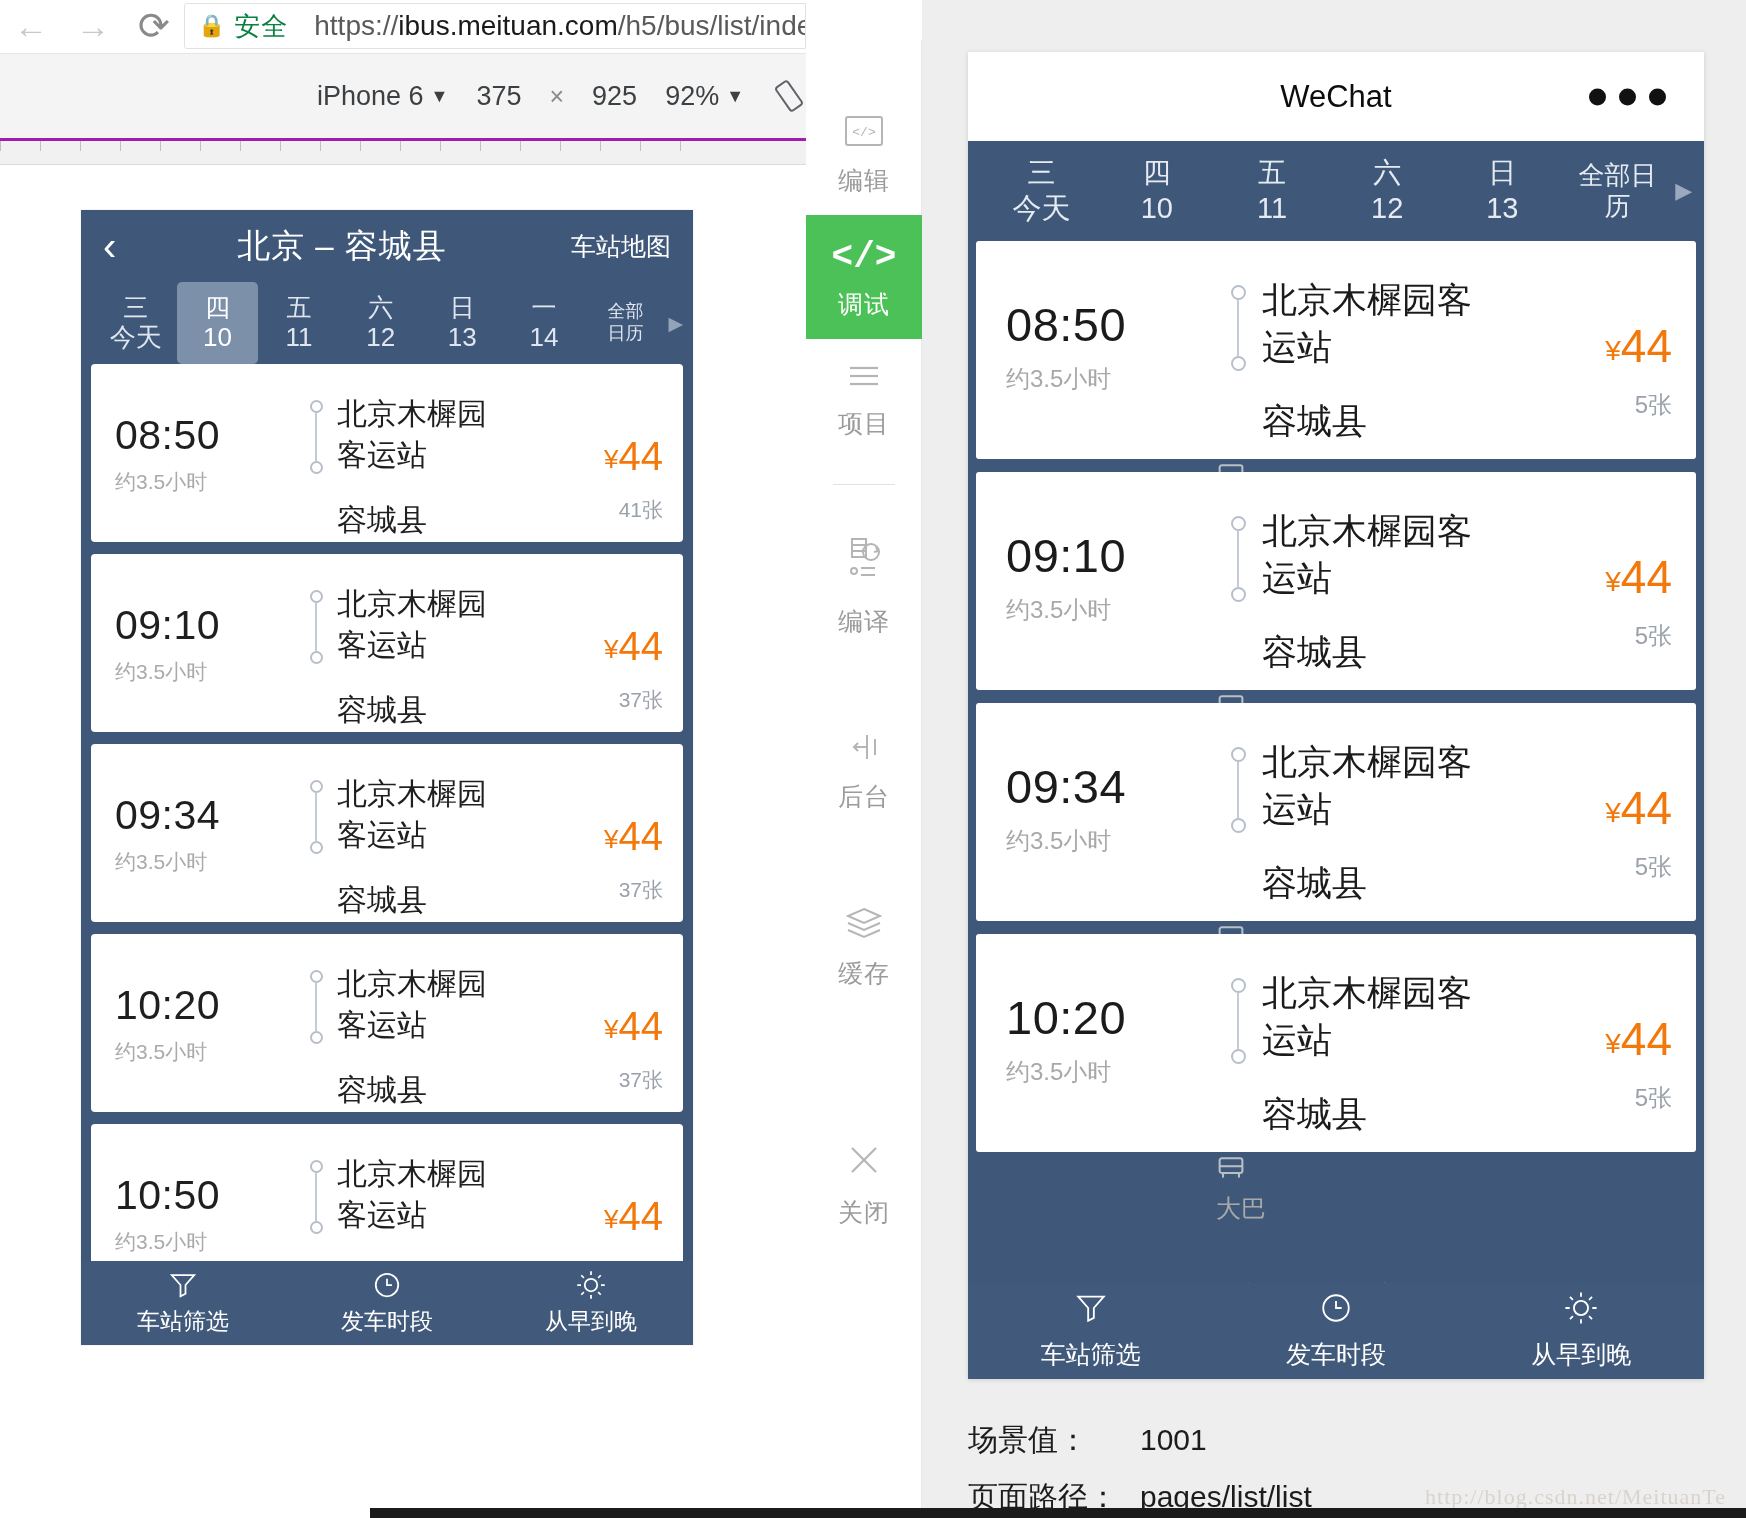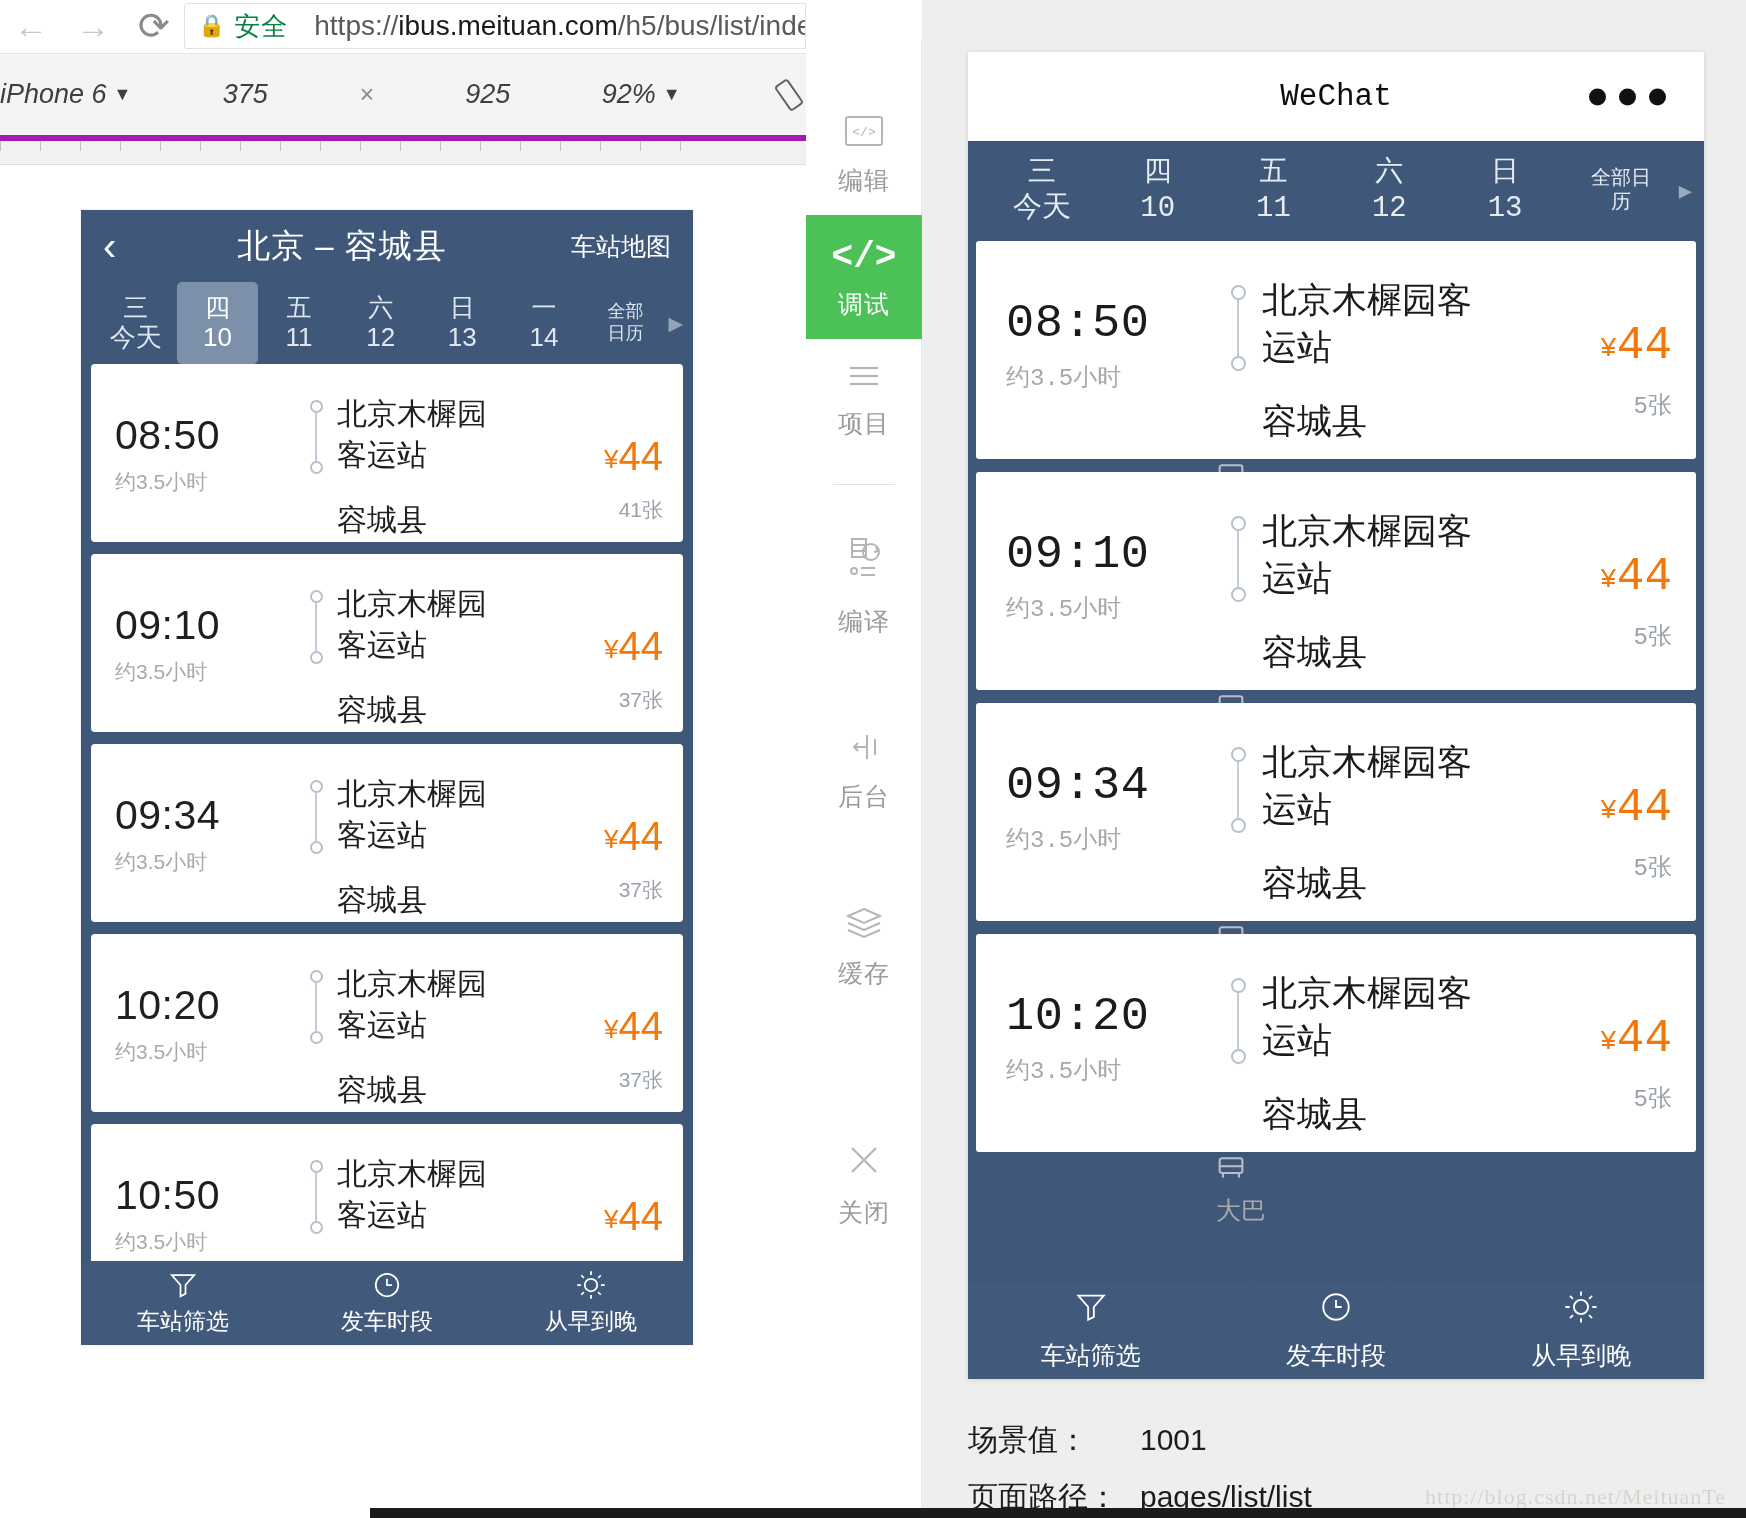--- a/index.html
+++ b/index.html
@@ -17,22 +17,22 @@
   .nav-ico.reload { color:#8a8a8a; font-size:38px; font-weight:300; }
   .urlbox { flex:1; height:46px; margin-right:0; border:1px solid #e2e2e2; border-radius:3px 0 0 3px;
             background:#fff; display:flex; align-items:center; padding:0 14px; overflow:hidden; }
   .lock { color:#0b8043; font-size:22px; margin-right:8px; }
   .secure { color:#0b8043; font-size:26px; white-space:nowrap; margin-right:12px; letter-spacing:1px;}
   .urlsep { width:1px; height:30px; background:#dadada; margin-right:14px; }
   .url { font-size:28px; color:#5a5a5a; white-space:nowrap; }
   .url b { color:#1a1a1a; font-weight:400; }
 
   .chrome-devbar { position:absolute; left:0; top:53px; width:806px; height:88px; background:#f4f4f4;
-                   border-top:1px solid #e6e6e6; border-bottom:6px solid #a21caf;
-                   display:flex; align-items:center; justify-content:space-between; gap:28px; color:#3c4043;font-style:italic; }
+                   border-top:1px solid #e6e6e6; border-bottom:3px solid #a21caf;
+                   display:flex; align-items:center; justify-content:flex-end; gap:28px; color:#3c4043; }
   .dev-item { font-size:27px; color:#3c4043; display:flex; align-items:center; gap:7px; white-space:nowrap;}
   .caret { font-size:18px; }
   .dim-x { color:#8b8b8b; font-size:25px; }
   .rotate-ico { width:34px; height:34px; }
 
   .ruler { position:absolute; left:0; top:141px; width:806px; height:24px; background:#f1f1f1; border-bottom:1px solid #dcdcdc;}
   .ruler i { position:absolute; top:0; width:1px; height:10px; background:#c0c0c0; }
 
   .viewport { position:absolute; left:0; top:165px; width:806px; height:1353px; background:#fff; }
 
@@ -85,32 +85,32 @@
   .rl { width:116px; padding:22px 0 18px; display:flex; flex-direction:column; align-items:center; gap:10px;
         color:#9b9b9b; font-size:24px; }
   .rl.active { background:#4cc158; color:#fff; }
   .rl .lbl { font-size:25px; letter-spacing:1px; }
   .rl-sep { width:62px; height:1px; background:#e2e2e2; margin:26px auto; }
   .sp { height:52px; }
 
   
   .sim-bg { position:absolute; left:922px; top:0; width:824px; height:1518px; background:#eeeeee; }
   .sim { position:absolute; left:968px; top:52px; width:736px; height:1327px; background:#efefef;
-         box-shadow:0 1px 5px rgba(0,0,0,.13); overflow:hidden;font-family:Liberation Mono, monospace; }
+         box-shadow:0 1px 5px rgba(0,0,0,.13); overflow:hidden; }
   .sim-nav { height:89px; background:#fff; display:flex; align-items:center; justify-content:center; position:relative; }
   .sim-nav .t { font-size:31px; color:#0d0d0d; }
   .sim-dots { position:absolute; right:38px; top:50%; transform:translateY(-50%); display:flex; gap:13px; }
   .sim-dots i { width:17px; height:17px; border-radius:50%; background:#111; display:block; }
 
   .sim-body { background:#3f587a; height:1238px; position:relative; }
   .sim-daybar { display:flex; height:100px; padding:0 4px 0 16px; }
   .sim-day { flex:1; display:flex; flex-direction:column; align-items:center; justify-content:center;
              color:#e6ebf2; font-size:28px; line-height:1.28; }
   .sim-day .d2 { font-size:29px; }
-  .sim-day.all { font-size:20px; line-height:1.2; }
+  .sim-day.all { font-size:26px; line-height:1.2; }
   .sim-arrow { display:flex; align-items:center; color:#9aa9bd; font-size:22px; padding-right:8px; }
 
   .sim-list { padding:0 8px; }
   .sim-card { background:#fff; border-radius:3px; margin-bottom:13px; height:218px; display:flex;
               align-items:flex-start; padding:30px 24px 0 30px; position:relative;}
   .sc-time { width:208px; }
   .sc-time .t { font-size:47px; color:#1b1b1b; margin-top:26px; letter-spacing:.5px;}
   .sc-time .dur { font-size:24px; color:#a8a8a8; margin-top:11px; }
   .sc-dots { width:48px; padding-top:14px; display:flex; flex-direction:column; align-items:center; }
   .sc-dots .dot { width:15px; height:15px; }

